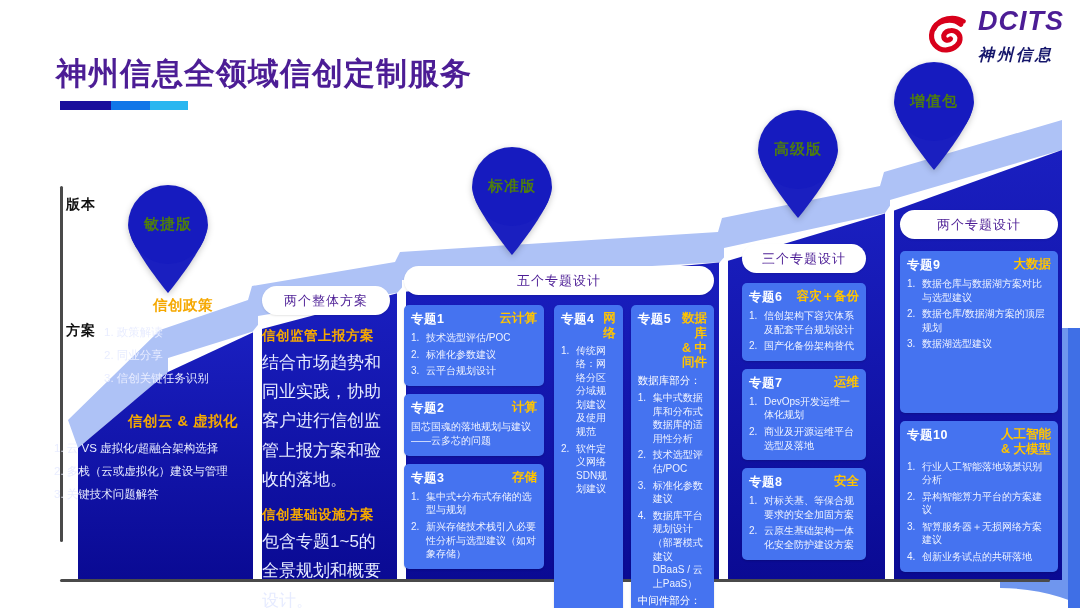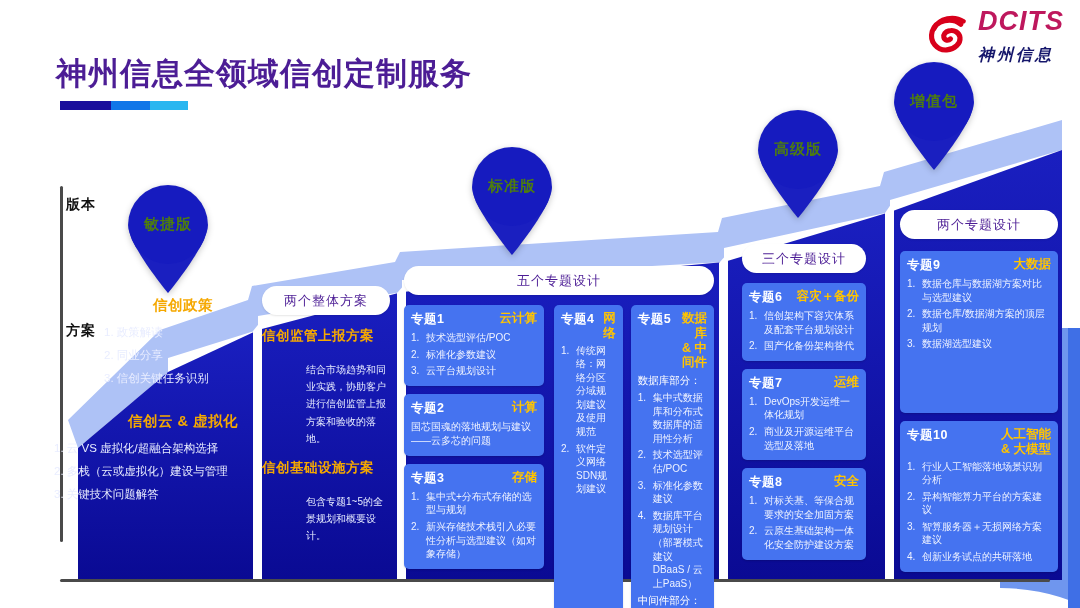--- a/index.html
+++ b/index.html
@@ -22,21 +22,21 @@
   .title-underline{display:flex;margin-top:7px;margin-left:4px;height:9px;width:128px;}
   .title-underline i{display:block;height:100%;}
   .ul1{width:40%;background:#1a0f9c;}
   .ul2{width:30%;background:#1176e8;}
   .ul3{width:30%;background:#29b6f0;}
 
   
   .logo{position:absolute;right:16px;top:8px;display:flex;align-items:center;gap:7px;z-index:30;}
   .logo-mark{width:44px;height:44px;flex:none;}
   .logo-text{display:flex;flex-direction:column;line-height:1;}
-  .logo-en{font-size:27px;font-weight:bold;color:#be185d;letter-spacing:1px;font-style:italic;}
+  .logo-en{font-size:27px;font-weight:bold;color:#4c1d95;letter-spacing:1px;font-style:italic;}
   .logo-cn{font-size:16px;font-weight:bold;color:#15166b;letter-spacing:3px;margin-top:12px;font-style:italic;}
 
   
   .stairs{position:absolute;left:0;top:0;width:1080px;height:608px;z-index:1;}
 
   
   .axis-line{
     position:absolute;left:60px;top:186px;width:3px;height:356px;
     background:#4a4a4a;z-index:6;border-radius:2px;
   }
@@ -70,21 +70,21 @@
   .c1{left:104px;top:296px;width:158px;}
   .c1 .heading-gold{text-align:center;display:block;}
   .c1 ol{margin:6px 0 0 0;padding:0;list-style:none;}
   .c1 ol li{color:#e9edff;font-size:11.5px;line-height:2.0;white-space:nowrap;}
 
   
   .c2{left:262px;top:286px;width:128px;}
   .c2 .pill{width:128px;}
   .c2 .blk{margin-top:12px;}
   .c2 .blk .heading-gold{font-size:13.5px;display:block;}
-  .c2 .blk p{margin:16px 0 0 0;color:#e6ebff;font-size:10px;line-height:1.72;padding-left:44px;}
+  .c2 .blk p{margin:3px 0 0 0;color:#e6ebff;font-size:17px;line-height:1.72;}
 
   
   .card{
     background:#4573f0;border-radius:5px;padding:6px 7px 8px 7px;
     box-shadow:0 1px 2px rgba(0,0,0,.16);
   }
   .card .card-head{display:flex;align-items:flex-start;justify-content:space-between;gap:6px;margin-bottom:3px;}
   .card .ch-no{color:#ffffff;font-size:12.5px;font-weight:bold;letter-spacing:.5px;white-space:nowrap;}
   .card .ch-tag{color:#ffc400;font-size:12.5px;font-weight:bold;text-align:right;line-height:1.18;}
   .card ol{margin:0;padding:0;list-style:none;}

